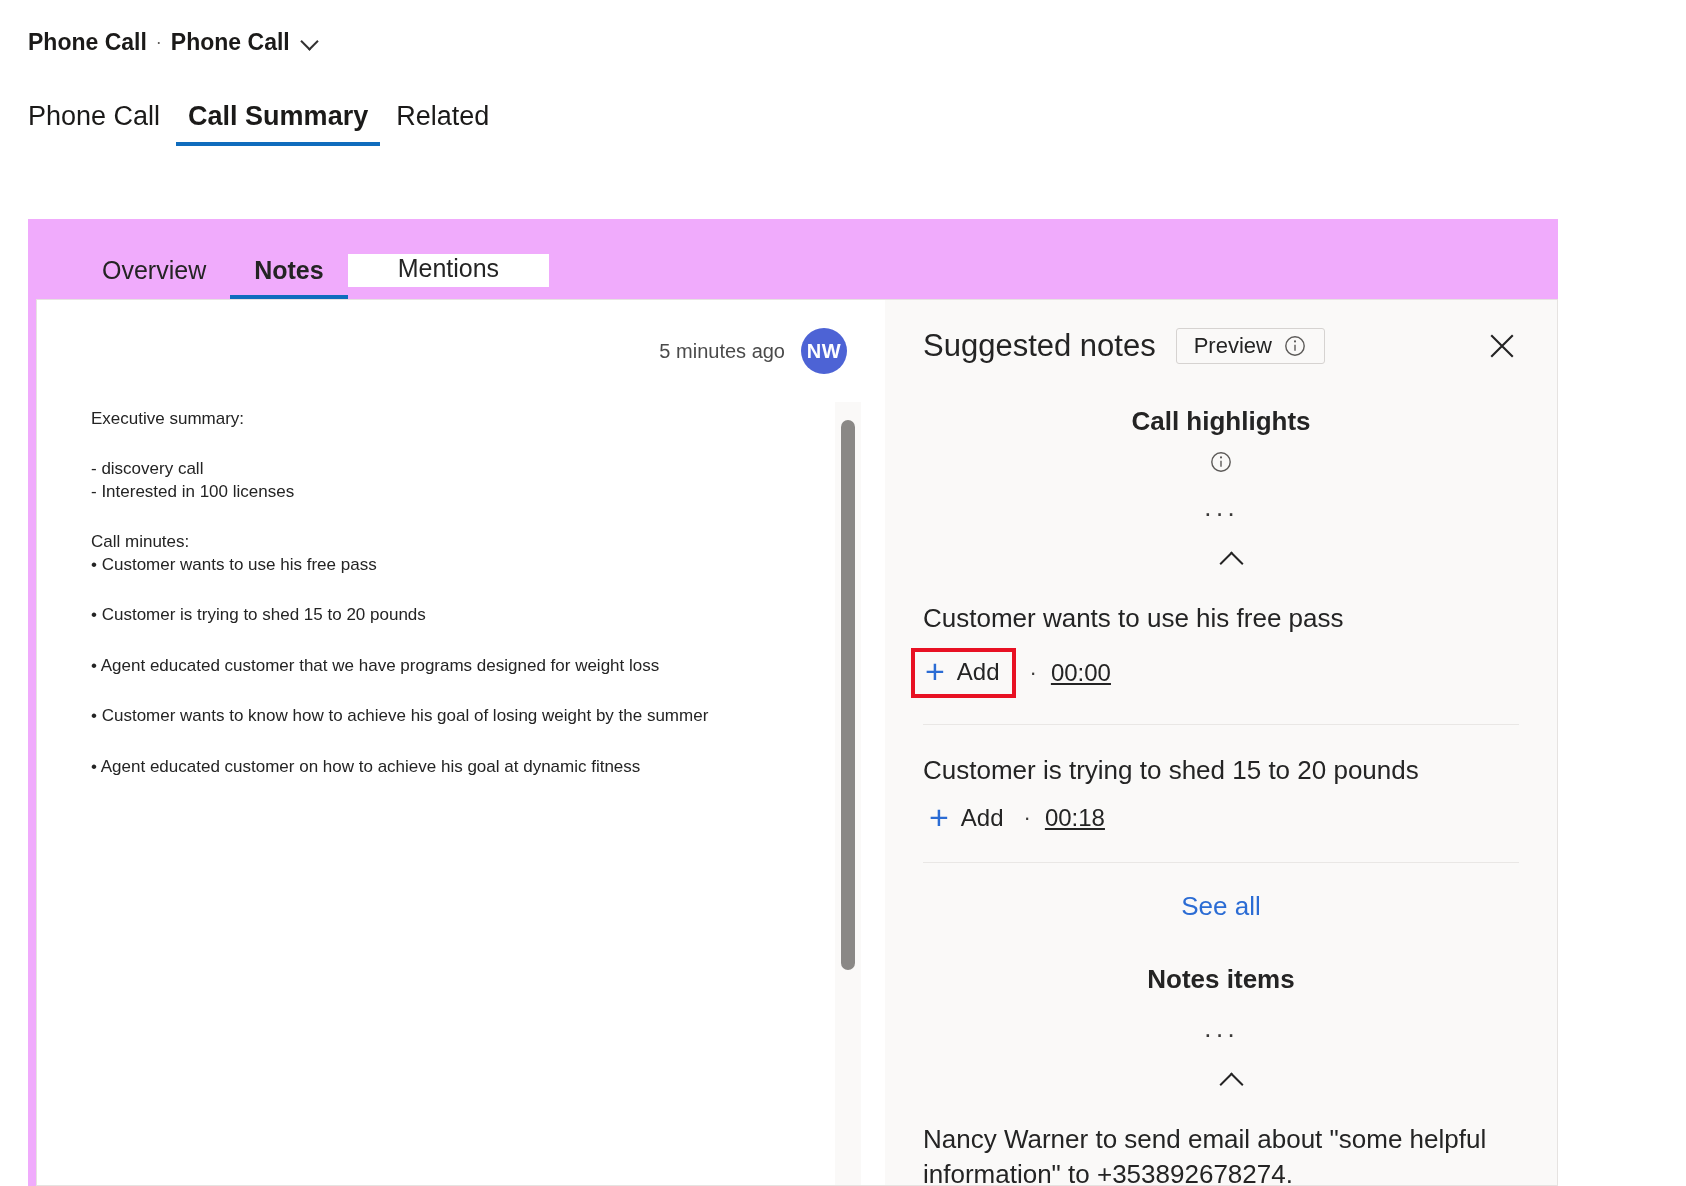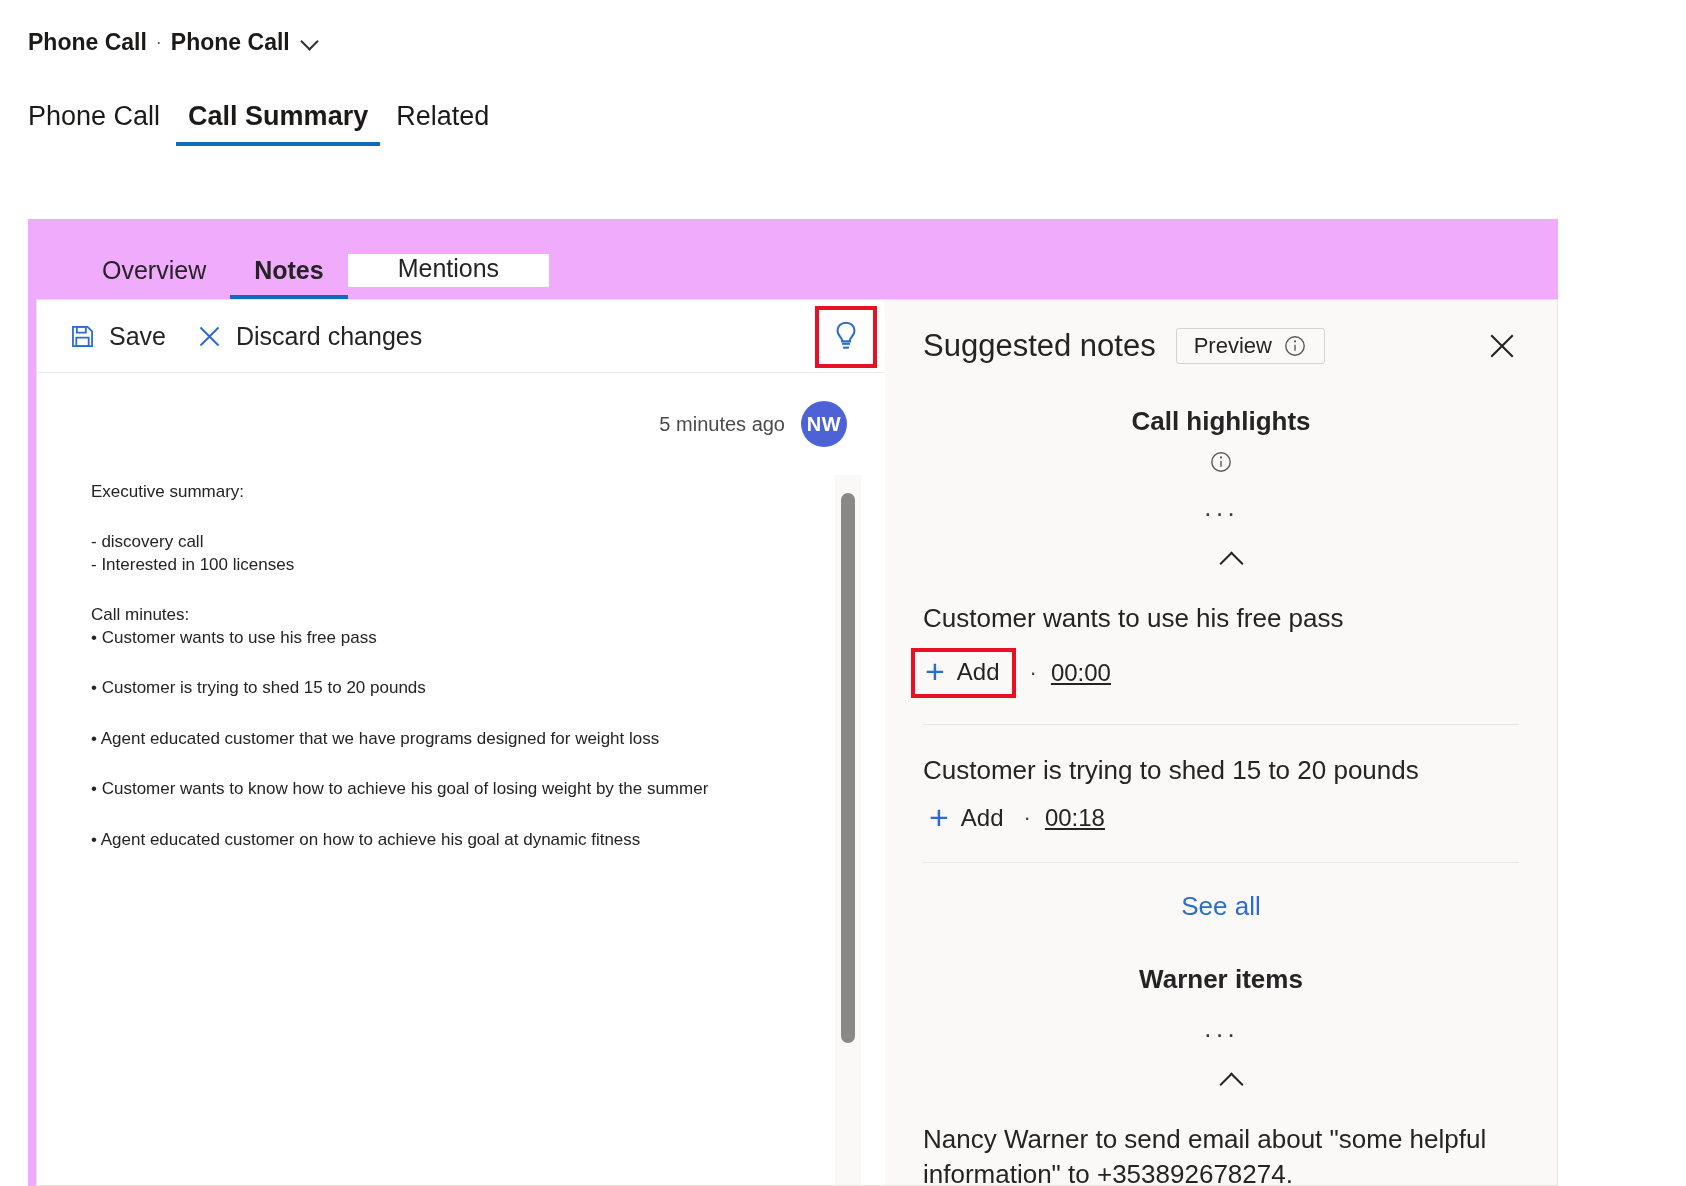--- a/index.html
+++ b/index.html
@@ -418,44 +418,20 @@
   <div class="sub-tabs">
     <div class="sub-tab">Overview</div>
     <div class="sub-tab active">Notes</div>
     <div class="sub-tab masked">Mentions</div>
   </div>
 
   <div class="panels">
 
     <div class="notes-panel">
 
-      <div class="notes-toolbar">
-        <div class="tb-btn">
-          <svg class="tb-ico" viewBox="0 0 24 24" fill="none" stroke="#2b6cd4" stroke-width="1.6">
-            <path d="M3.5 3.5h13l4 4v13h-17z"></path>
-            <path d="M7 3.5h8v5H7z"></path>
-            <path d="M6.5 13h11v7.5h-11z"></path>
-          </svg>
-          <span>Save</span>
-        </div>
-        <div class="tb-btn">
-          <svg class="tb-ico" viewBox="0 0 24 24" fill="none" stroke="#2b6cd4" stroke-width="1.8">
-            <path d="M4 4 L20 20 M20 4 L4 20"></path>
-          </svg>
-          <span>Discard changes</span>
-        </div>
-
-        <div class="bulb-wrap">
-          <svg width="30" height="34" viewBox="0 0 24 28" fill="none" stroke="#2b6cd4" stroke-width="1.7">
-            <path d="M12 2.2c-4.1 0-7 3-7 6.6 0 2.6 1.4 4.1 2.5 5.4.7.9 1.2 1.5 1.2 2.4v1h6.6v-1c0-.9.5-1.5 1.2-2.4C17.6 12.9 19 11.4 19 8.8c0-3.6-2.9-6.6-7-6.6z"></path>
-            <path d="M8.7 19.6h6.6"></path>
-            <path d="M9.6 22.8h4.8"></path>
-          </svg>
-        </div>
-      </div>
 
       <div class="note-meta">
         <span class="note-time">5 minutes ago</span>
         <span class="avatar">NW</span>
       </div>
 
       <div class="note-body">
         <p>Executive summary:</p>
         <div class="note-gap"></div>
         <p>- discovery call</p>
@@ -533,21 +509,21 @@
         </div>
       </div>
 
       <div class="divider"></div>
 
       <div class="see-all-row">
         <span class="see-all">See all</span>
       </div>
 
       <div class="sec-head">
-        <span class="sec-title">Warner items</span>
+        <span class="sec-title">Notes items</span>
         <span class="sec-spacer"></span>
         <span class="ellipsis">···</span>
         <span class="caret-up"></span>
       </div>
 
       <div class="sugg-item">
         <div class="sugg-text">Nancy Warner to send email about "some helpful information" to +353892678274.</div>
         <div class="sugg-actions">
           <span class="add-btn">
             <span class="plus">+</span>

